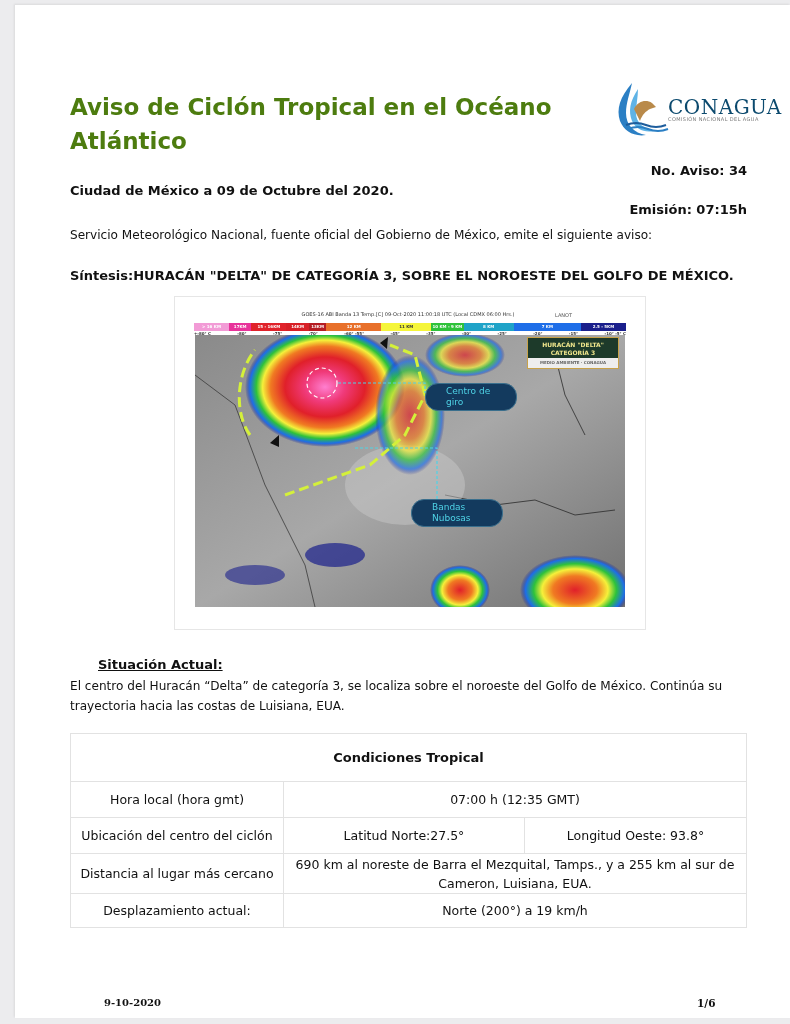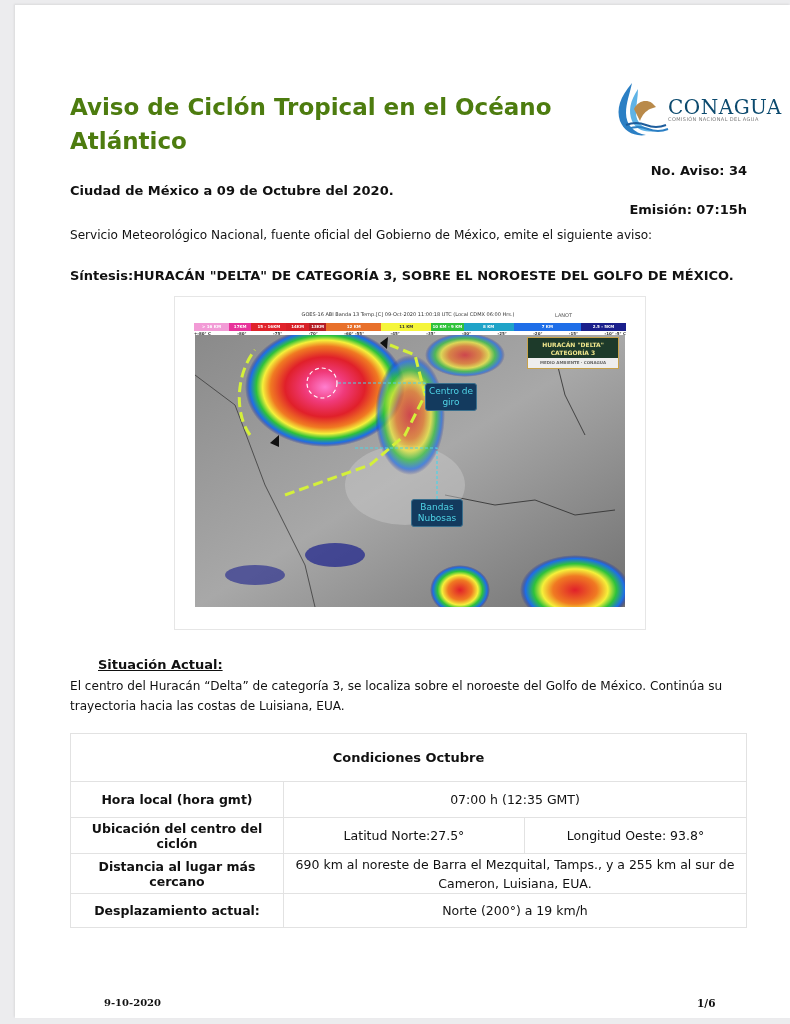--- a/index.html
+++ b/index.html
@@ -33,38 +33,38 @@
       border: 1px solid #e6e6e6; background: #fff;
     }
     .sat-header { left: 18px; top: 14px; width: 430px; text-align: center; font-size: 5px; color: #333; }
     .sat-brand { left: 380px; top: 15px; font-size: 5px; color: #555; }
     .scale { left: 19px; top: 26px; width: 432px; height: 8px; display: flex; }
     .scale div { height: 8px; font-size: 4px; color: #fff; text-align: center; line-height: 8px; font-weight: bold; }
     .ticks { left: 19px; top: 34px; width: 432px; height: 5px; display: flex; justify-content: space-between; font-size: 4px; color: #333; font-weight: bold; }
     .sat { left: 20px; top: 38px; width: 430px; height: 272px; overflow: hidden; background: #6d6d6d; }
     .label-box {
       position: absolute; background: #133a5e; color: #4fd3e6;
-      border: 1px solid #3a6f8d; border-radius: 3px;
-      font-size: 9px; line-height: 11px; text-align: center; padding: 2px 0;
+      border: 1px solid #3a6f8d; border-radius: 13px;
+      font-size: 9px; line-height: 11px; text-align: left; padding: 2px 20px;
     }
     .hur-box {
       position: absolute; right: 6px; top: 2px; width: 92px; height: 32px;
       background: #1d3a2a; border: 1px solid #c8a24a; color: #f0e68c;
       font-size: 6px; font-weight: bold; text-align: center; line-height: 8px; padding-top: 3px; box-sizing: border-box;
     }
     .hur-box .band { position: absolute; left: 0; right: 0; bottom: 0; height: 10px; background: #eee; color: #666; font-size: 4px; line-height: 10px; }
     .sit-title { left: 55px; top: 652px; font-size: 13px; font-weight: bold; text-decoration: underline; margin-left: 28px; }
     .sit-text { left: 55px; top: 671px; width: 690px; font-size: 13px; line-height: 20px; transform: scaleX(0.93); transform-origin: left; white-space: nowrap; }
     table.cond {
       position: absolute; left: 55px; top: 728px; width: 677px;
       border-collapse: collapse; font-size: 12.5px;
     }
     table.cond td, table.cond th { border: 1.5px solid #e2e2e2; text-align: center; padding: 0; }
     table.cond th { height: 47px; font-weight: bold; font-size: 13px; }
-    .lbl { font-weight: bold; width: 212px; }
+    .lbl { font-weight: normal; width: 212px; }
     .val { font-weight: normal; }
     .footer-date { left: 89px; top: 992px; font-family: "DejaVu Serif", serif; font-size: 10px; font-weight: bold; }
     .footer-page { left: 682px; top: 992px; font-family: "DejaVu Serif", serif; font-size: 10.5px; font-weight: bold; }
   </style>
 </head>
 <body>
 
 <div class="page">
 
   <div class="abs title">Aviso de Ciclón Tropical en el Océano Atlántico</div>
@@ -176,21 +176,21 @@
 
   <div class="abs sit-title">Situación Actual:</div>
   <div class="abs sit-text">
     <div>El centro del Huracán “Delta” de categoría 3, se localiza sobre el noroeste del Golfo de México. Continúa su</div>
     <div>trayectoria hacia las costas de Luisiana, EUA.</div>
   </div>
 
   <table class="cond">
     <tbody>
         <tr>
-      <th colspan="3">Condiciones Octubre</th>
+      <th colspan="3">Condiciones Tropical</th>
     </tr>
     <tr style="height:36px">
       <td class="lbl">Hora local (hora gmt)</td>
       <td class="val" colspan="2">07:00 h (12:35 GMT)</td>
     </tr>
     <tr style="height:36px">
       <td class="lbl">Ubicación del centro del ciclón</td>
       <td class="val" style="width:240px">Latitud Norte:27.5°</td>
       <td class="val">Longitud Oeste: 93.8°</td>
     </tr>

